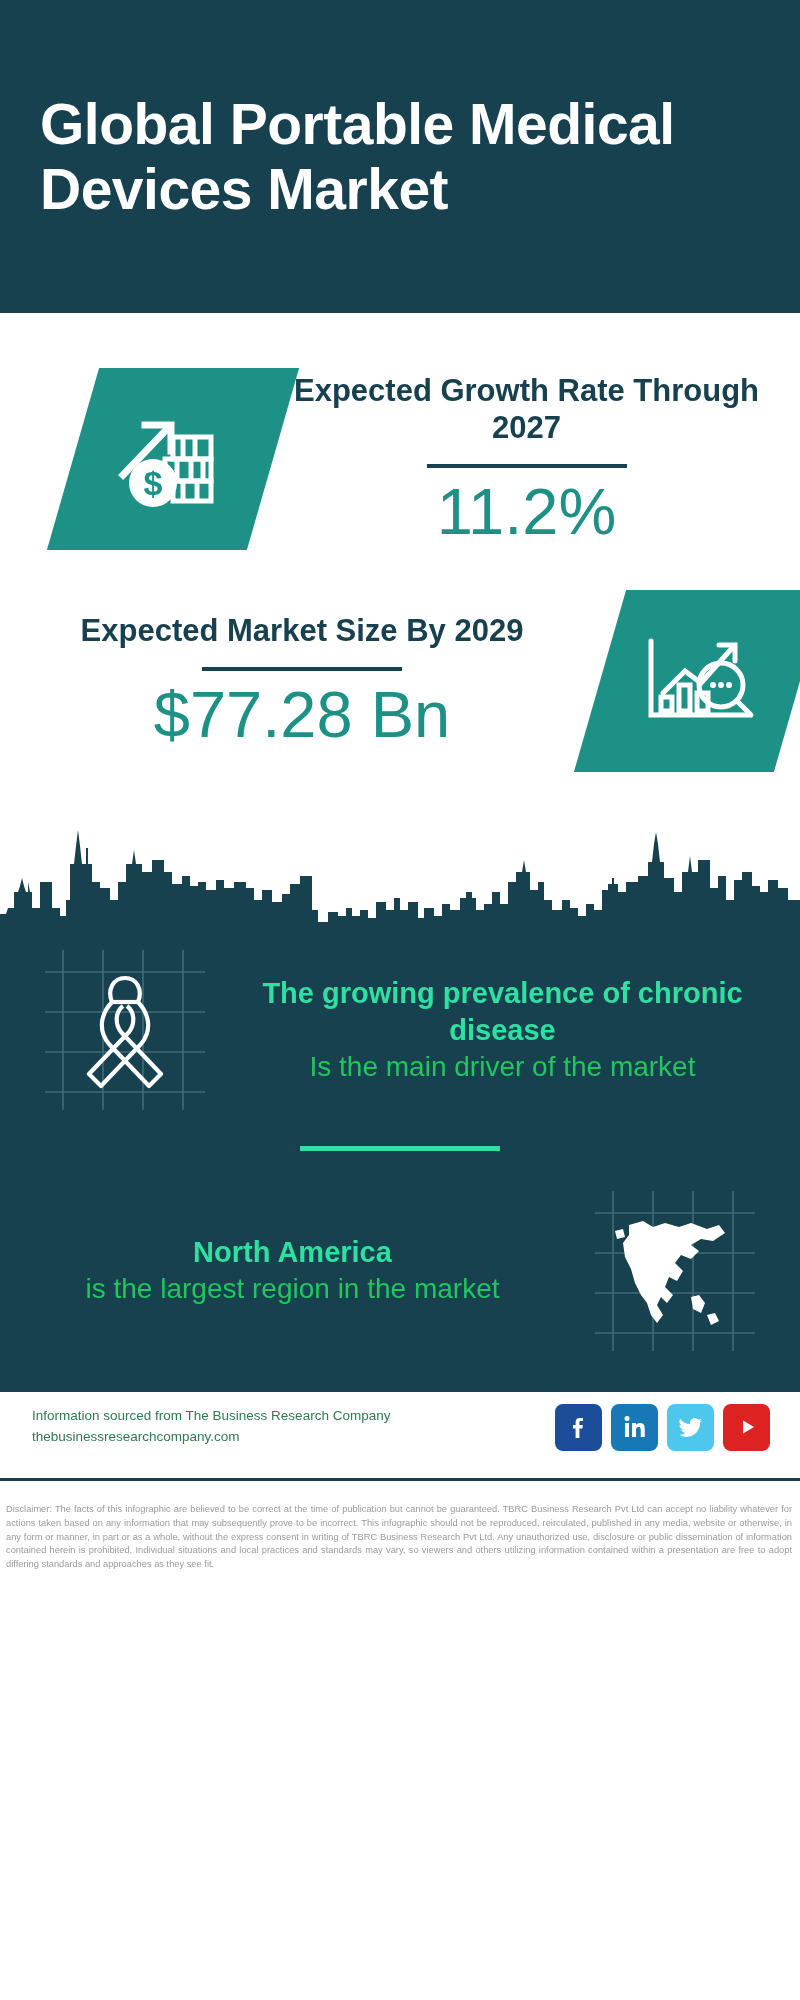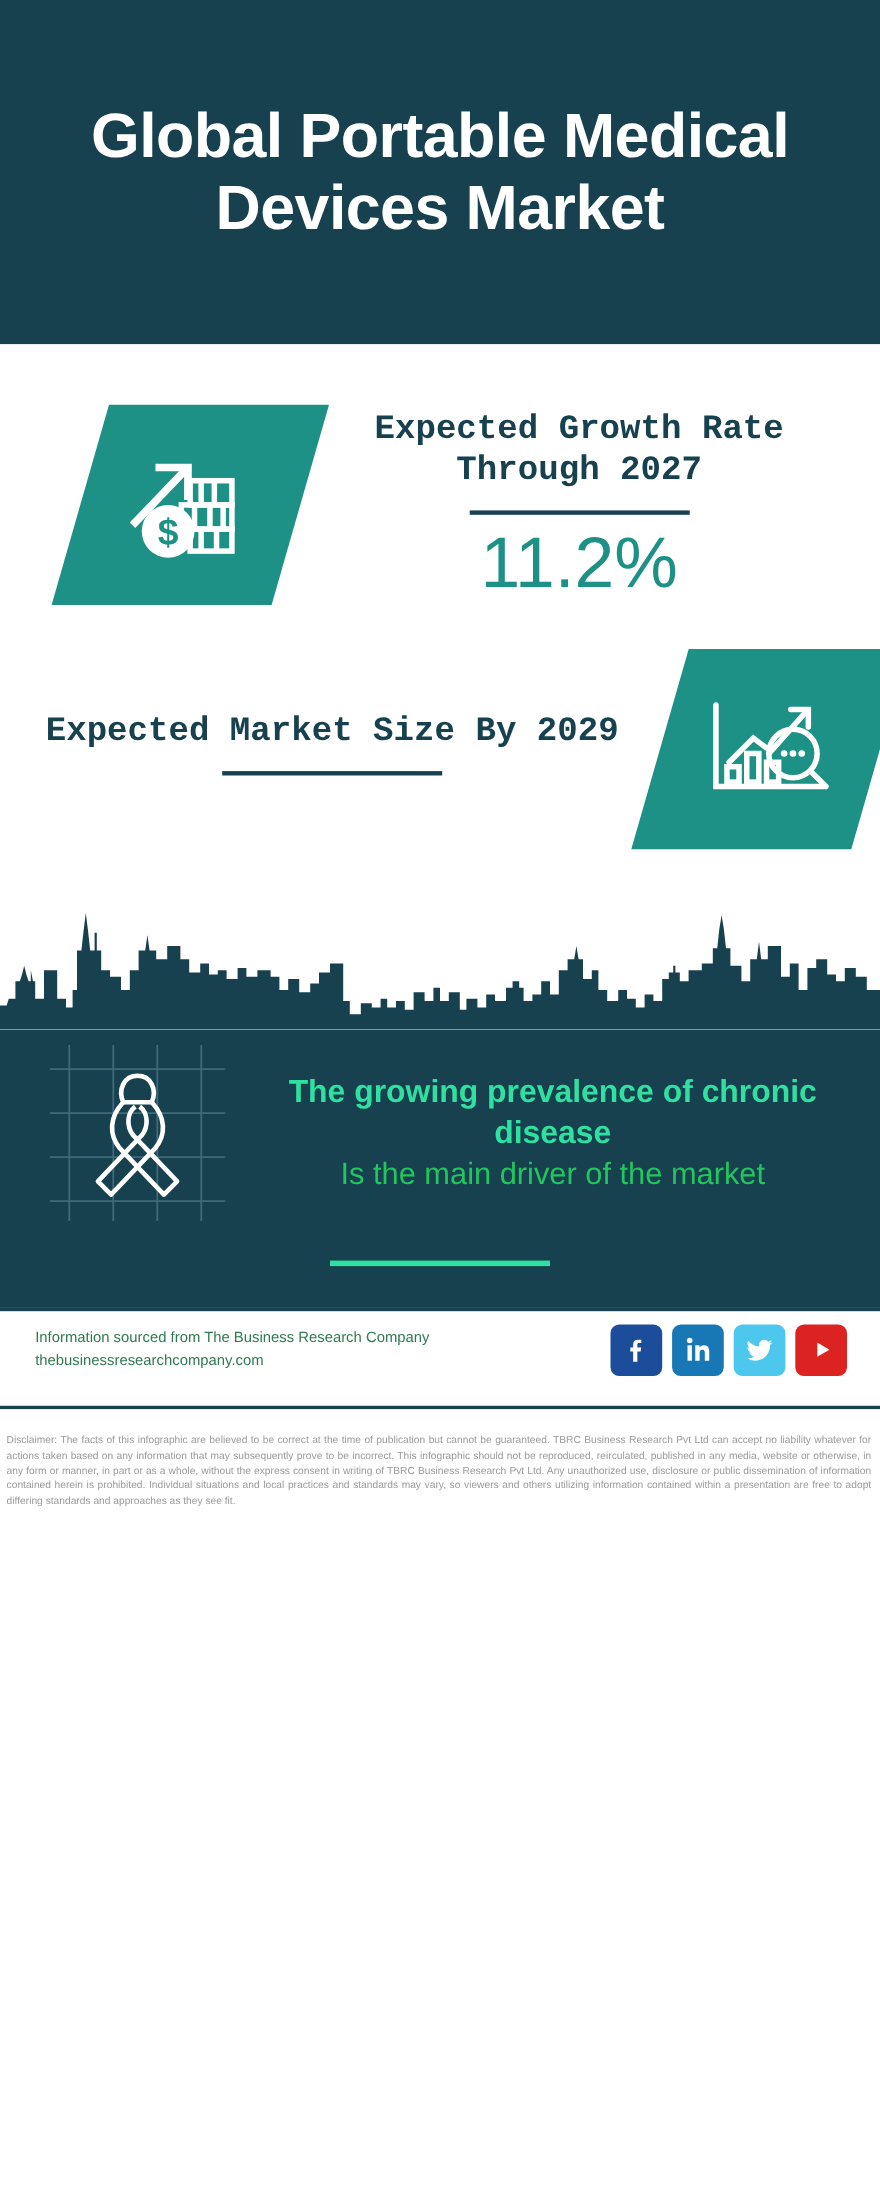--- a/index.html
+++ b/index.html
@@ -17,21 +17,21 @@
     width:800px; height:313px;
     background:#17414f;
     display:flex; align-items:center; justify-content:center;
     padding:0 40px;
   }
   .header h1{
     color:#ffffff;
     font-size:57px;
     line-height:1.13;
     font-weight:bold;
-    text-align:center;
+    text-align:left;
     letter-spacing:-0.5px;
   }
 
   
   .light{
     width:800px;
     background:#ffffff;
     position:relative;
   }
 
@@ -54,21 +54,20 @@
   .para .glyph{ transform:skewX(16deg); display:block; }
   .para-1{ margin-left:73px; }
   .para-2{ margin-left:12px; }
 
   .stat-text{ flex:1 1 auto; text-align:center; }
   .stat-title{
     color:#17414f;
     font-size:31px;
     font-weight:bold;
     line-height:1.22;
-    font-family:Liberation Mono, monospace;
   }
   .rule{
     width:200px; height:4px;
     background:#17414f;
     margin:17px auto 10px auto;
   }
   .stat-value{
     color:#1d9185;
     font-size:65px;
     font-weight:normal;
@@ -198,20 +197,21 @@
       <div class="stat-title">Expected Growth Rate Through 2027</div>
       <div class="rule"></div>
       <div class="stat-value">11.2%</div>
     </div>
   </div>
 
   <div class="stat stat-2">
     <div class="stat-text">
       <div class="stat-title">Expected Market Size By 2029</div>
       <div class="rule"></div>
+      <div class="stat-value">$77.28 Bn</div>
     </div>
     <div class="para para-2">
       <span class="glyph">
         <svg width="118" height="112" viewBox="0 0 118 112">
           <g fill="none" stroke="#ffffff" stroke-width="5" stroke-linecap="round">
             <path d="M10 18 L10 92 L108 92"></path>
             <path d="M22 70 L44 48 L60 60 L92 24"></path>
             <path d="M78 22 L94 22 L94 38"></path>
             <rect x="20" y="74" width="11" height="14"></rect>
             <rect x="38" y="62" width="11" height="26"></rect>
@@ -254,20 +254,40 @@
       </svg>
     </div>
     <div class="dark-text">
       <div class="hl">The growing prevalence of chronic disease</div>
       <div class="sub">Is the main driver of the market</div>
     </div>
   </div>
 
   <div class="mint-divider"></div>
 
+  <div class="dark-row dark-row-2">
+    <div class="dark-text">
+      <div class="hl">North America</div>
+      <div class="sub">is the largest region in the market</div>
+    </div>
+    <div class="icon-box icon-box-2">
+      <svg class="grid-bg" viewBox="0 0 160 160">
+        <g stroke="#3f6b7a" stroke-width="1.6" fill="none">
+          <path d="M18 0 V160 M58 0 V160 M98 0 V160 M138 0 V160"></path>
+          <path d="M0 22 H160 M0 62 H160 M0 102 H160 M0 142 H160"></path>
+        </g>
+      </svg>
+      <svg viewBox="0 0 160 160" style="position:absolute;inset:0;">
+        <path fill="#ffffff" d="M34 34 L48 30 L58 36 L70 32 L84 36 L96 32 L112 38 L124 34 L130 42 L118 50 L106 48 L96 54 L104 60 L96 68 L86 64 L80 72 L88 80 L82 90 L74 86 L70 96 L78 104 L72 112 L66 106 L62 114 L68 124 L62 132 L56 124 L52 112 L46 104 L40 92 L36 78 L30 66 L28 52 L34 44 Z"></path>
+        <path fill="#ffffff" d="M96 106 L104 104 L110 112 L106 122 L98 118 Z"></path>
+        <path fill="#ffffff" d="M112 124 L120 122 L124 130 L116 134 Z"></path>
+        <path fill="#ffffff" d="M20 40 L28 38 L30 46 L22 48 Z"></path>
+      </svg>
+    </div>
+  </div>
 </div>
 
 <div class="footer">
   <div class="footer-text">
     <div>Information sourced from The Business Research Company</div>
     <div>thebusinessresearchcompany.com</div>
   </div>
   <div class="socials">
     <a class="soc soc-fb">
       <svg width="26" height="26" viewBox="0 0 26 26">

